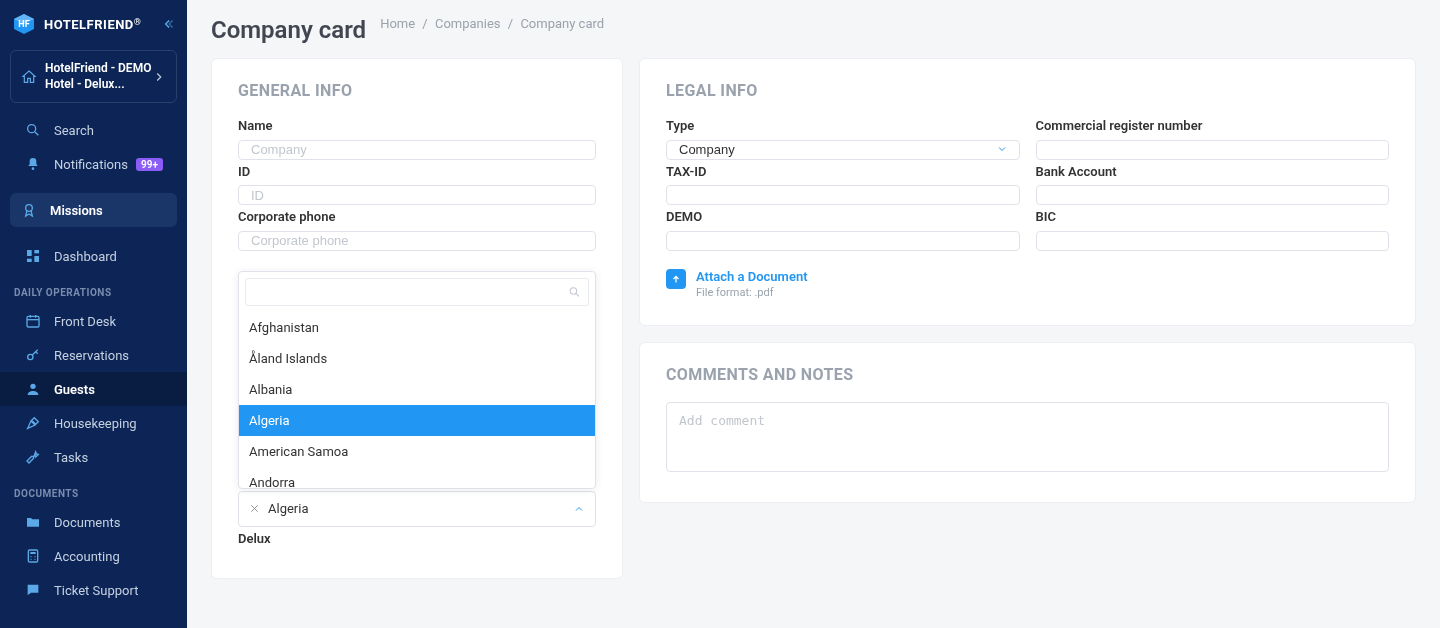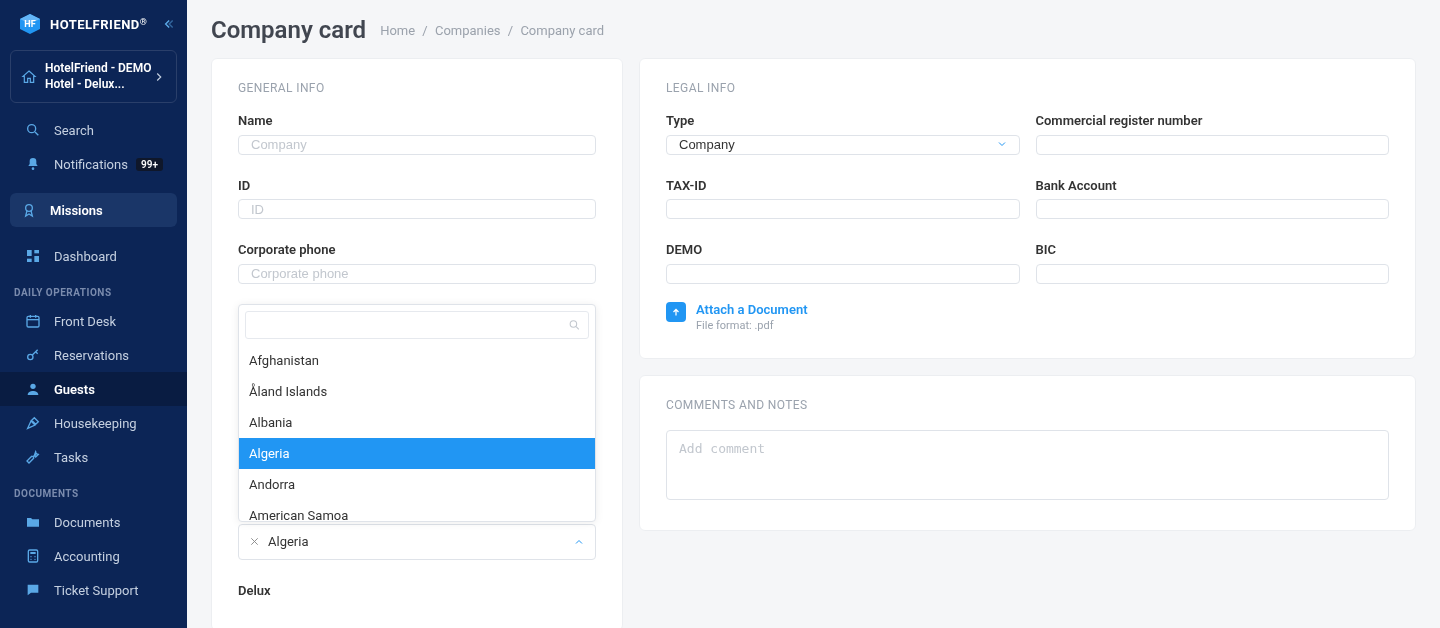--- a/index.html
+++ b/index.html
@@ -1,53 +1,53 @@
 <!DOCTYPE html>
 <html><head>
 <meta charset="utf-8">
 <style>
 * { box-sizing: border-box; margin: 0; padding: 0; }
 body { font-family: -apple-system, BlinkMacSystemFont, "Segoe UI", Roboto, Arial, sans-serif; background: #f5f6f8; color: #333; width: 1440px; height: 628px; overflow: hidden; display: flex; }
 .sidebar { width: 187px; background: #0c2556; color: #c5d0e0; height: 628px; display: flex; flex-direction: column; position: relative; }
 .sidebar-scroll { overflow-y: auto; flex: 1; }
 .sidebar-scroll::-webkit-scrollbar { width: 6px; }
 .sidebar-scroll::-webkit-scrollbar-thumb { background: #344a73; border-radius: 3px; }
-.logo-row { display: flex; align-items: center; padding: 12px 12px 10px 18px; }
+.logo-row { display: flex; align-items: center; padding: 12px 12px 10px 12px; }
 .logo-cube { width: 24px; height: 24px; margin-right: 8px; }
 .logo-text { font-weight: 700; font-size: 13px; letter-spacing: 0.5px; color: #fff; }
 .logo-text .reg { font-weight: 400; font-size: 9px; vertical-align: top; }
 .collapse-btn { margin-left: auto; color: #5aa8e6; font-size: 15px; cursor: pointer; }
 .hotel-card { margin: 4px 10px 10px 10px; border: 1px solid #2a3f6a; border-radius: 6px; padding: 10px 10px; display: flex; align-items: center; cursor: pointer; }
 .hotel-card .house-icon { margin-right: 8px; color: #5aa8e6; }
 .hotel-card .hotel-text { flex: 1; font-size: 12px; font-weight: 600; color: #fff; line-height: 1.3; }
 .hotel-card .chev { color: #c5d0e0; font-size: 15px; }
 .nav-item { display: flex; align-items: center; padding: 9px 24px; font-size: 13px; cursor: pointer; color: #c5d0e0; }
 .nav-item .nav-icon { width: 18px; margin-right: 12px; color: #5aa8e6; display: inline-flex; justify-content: center; }
 .nav-item.active { background: #1a3668; border-radius: 6px; margin: 12px 10px; padding: 9px 10px; color: #fff; font-weight: 600; }
 .nav-item.selected { background: #091c42; color: #fff; font-weight: 600; }
-.nav-item .badge { margin-left: auto; background: #0f172a; color: #fff; border-radius: 3px; font-size: 10px; padding: 1px 5px; font-weight: 600; }
+.nav-item .badge { margin-left: auto; background: #8b5cf6; color: #fff; border-radius: 3px; font-size: 10px; padding: 1px 5px; font-weight: 600; }
 .nav-section { font-size: 10px; font-weight: 700; letter-spacing: 0.5px; color: #7a8bad; padding: 14px 14px 6px 14px; }
 .content { flex: 1; height: 628px; overflow-y: auto; padding: 16px 24px; }
 .content::-webkit-scrollbar { width: 10px; }
 .content::-webkit-scrollbar-thumb { background: #d0d3d8; border-radius: 5px; }
-.page-head { display: flex; align-items: center; gap: 14px; margin-bottom: 14px; }
+.page-head { display: flex; align-items: flex-start; gap: 14px; margin-bottom: 14px; }
 .page-title { font-size: 24px; font-weight: 600; color: #414650; }
 .breadcrumb { font-size: 13px; color: #9ba2ac; }
 .breadcrumb a { color: #9ba2ac; text-decoration: none; cursor: pointer; }
 .breadcrumb .sep { margin: 0 4px; }
 .panels { display: flex; gap: 16px; align-items: flex-start; }
 .panel-col { display: flex; flex-direction: column; gap: 16px; }
 .col-left { width: 412px; }
 .col-right { flex: 1; }
 .card { background: #fff; border-radius: 6px; padding: 22px 26px 26px 26px; border: 1px solid #eceef1; }
-.card-title { font-size: 12px; font-weight: 400; letter-spacing: 0.4px; color: #9aa2ad; margin-bottom: 18px; }
+.card-title { font-size: 16px; font-weight: 700; letter-spacing: 0.4px; color: #9aa2ad; margin-bottom: 18px; }
 .field-label { font-size: 13px; font-weight: 600; color: #333; margin-bottom: 6px; display: block; }
 .input { width: 100%; height: 20px; border: 1px solid #dfe3e9; border-radius: 4px; padding: 0 12px; font-size: 13px; color: #333; background: #fff; }
 .input::placeholder { color: #c2c7ce; }
-.field { margin-bottom: 23px; position: relative; }
+.field { margin-bottom: 4px; position: relative; }
 .legal-grid { display: grid; grid-template-columns: 1fr 1fr; gap: 0 16px; }
 .select-wrap { position: relative; }
 .select-wrap .chev-down { position: absolute; right: 12px; top: 50%; transform: translateY(-50%); color: #2196f3; pointer-events: none; }
 .attach-row { display: flex; align-items: flex-start; gap: 10px; margin-top: 4px; }
 .attach-badge { width: 20px; height: 20px; background: #2196f3; border-radius: 4px; display: flex; align-items: center; justify-content: center; color: #fff; font-size: 11px; flex-shrink: 0; }
 .attach-text .attach-title { color: #2196f3; font-weight: 600; font-size: 13px; }
 .attach-text .attach-sub { color: #9aa2ad; font-size: 11px; margin-top: 2px; }
 .textarea { width: 100%; min-height: 70px; border: 1px solid #dfe3e9; border-radius: 4px; padding: 10px 12px; font-size: 13px; resize: none; }
 .textarea::placeholder { color: #c2c7ce; }
 .country-select { position: relative; }
@@ -270,22 +270,22 @@
                     <circle cx="10" cy="10" r="6" fill="none" stroke="#c2c7ce" stroke-width="2"></circle>
                     <line x1="15" y1="15" x2="20" y2="20" stroke="#c2c7ce" stroke-width="2"></line>
                   </svg>
               </span>
             </div>
             <div class="dropdown-list" id="country-list">
                 <div class="dropdown-item">Afghanistan</div>
                 <div class="dropdown-item">Åland Islands</div>
                 <div class="dropdown-item">Albania</div>
                 <div class="dropdown-item highlight">Algeria</div>
+                <div class="dropdown-item">American Samoa</div>
                 <div class="dropdown-item">Andorra</div>
-                <div class="dropdown-item">American Samoa</div>
               </div>
           </div>
           <div class="country-display">
             <span class="clear-x">
               <svg width="11" height="11" viewBox="0 0 24 24">
                   <path d="M5 5l14 14M19 5L5 19" stroke="#888" stroke-width="2"></path>
                 </svg>
             </span>
             <span class="val">Algeria</span>
             <span class="up">

